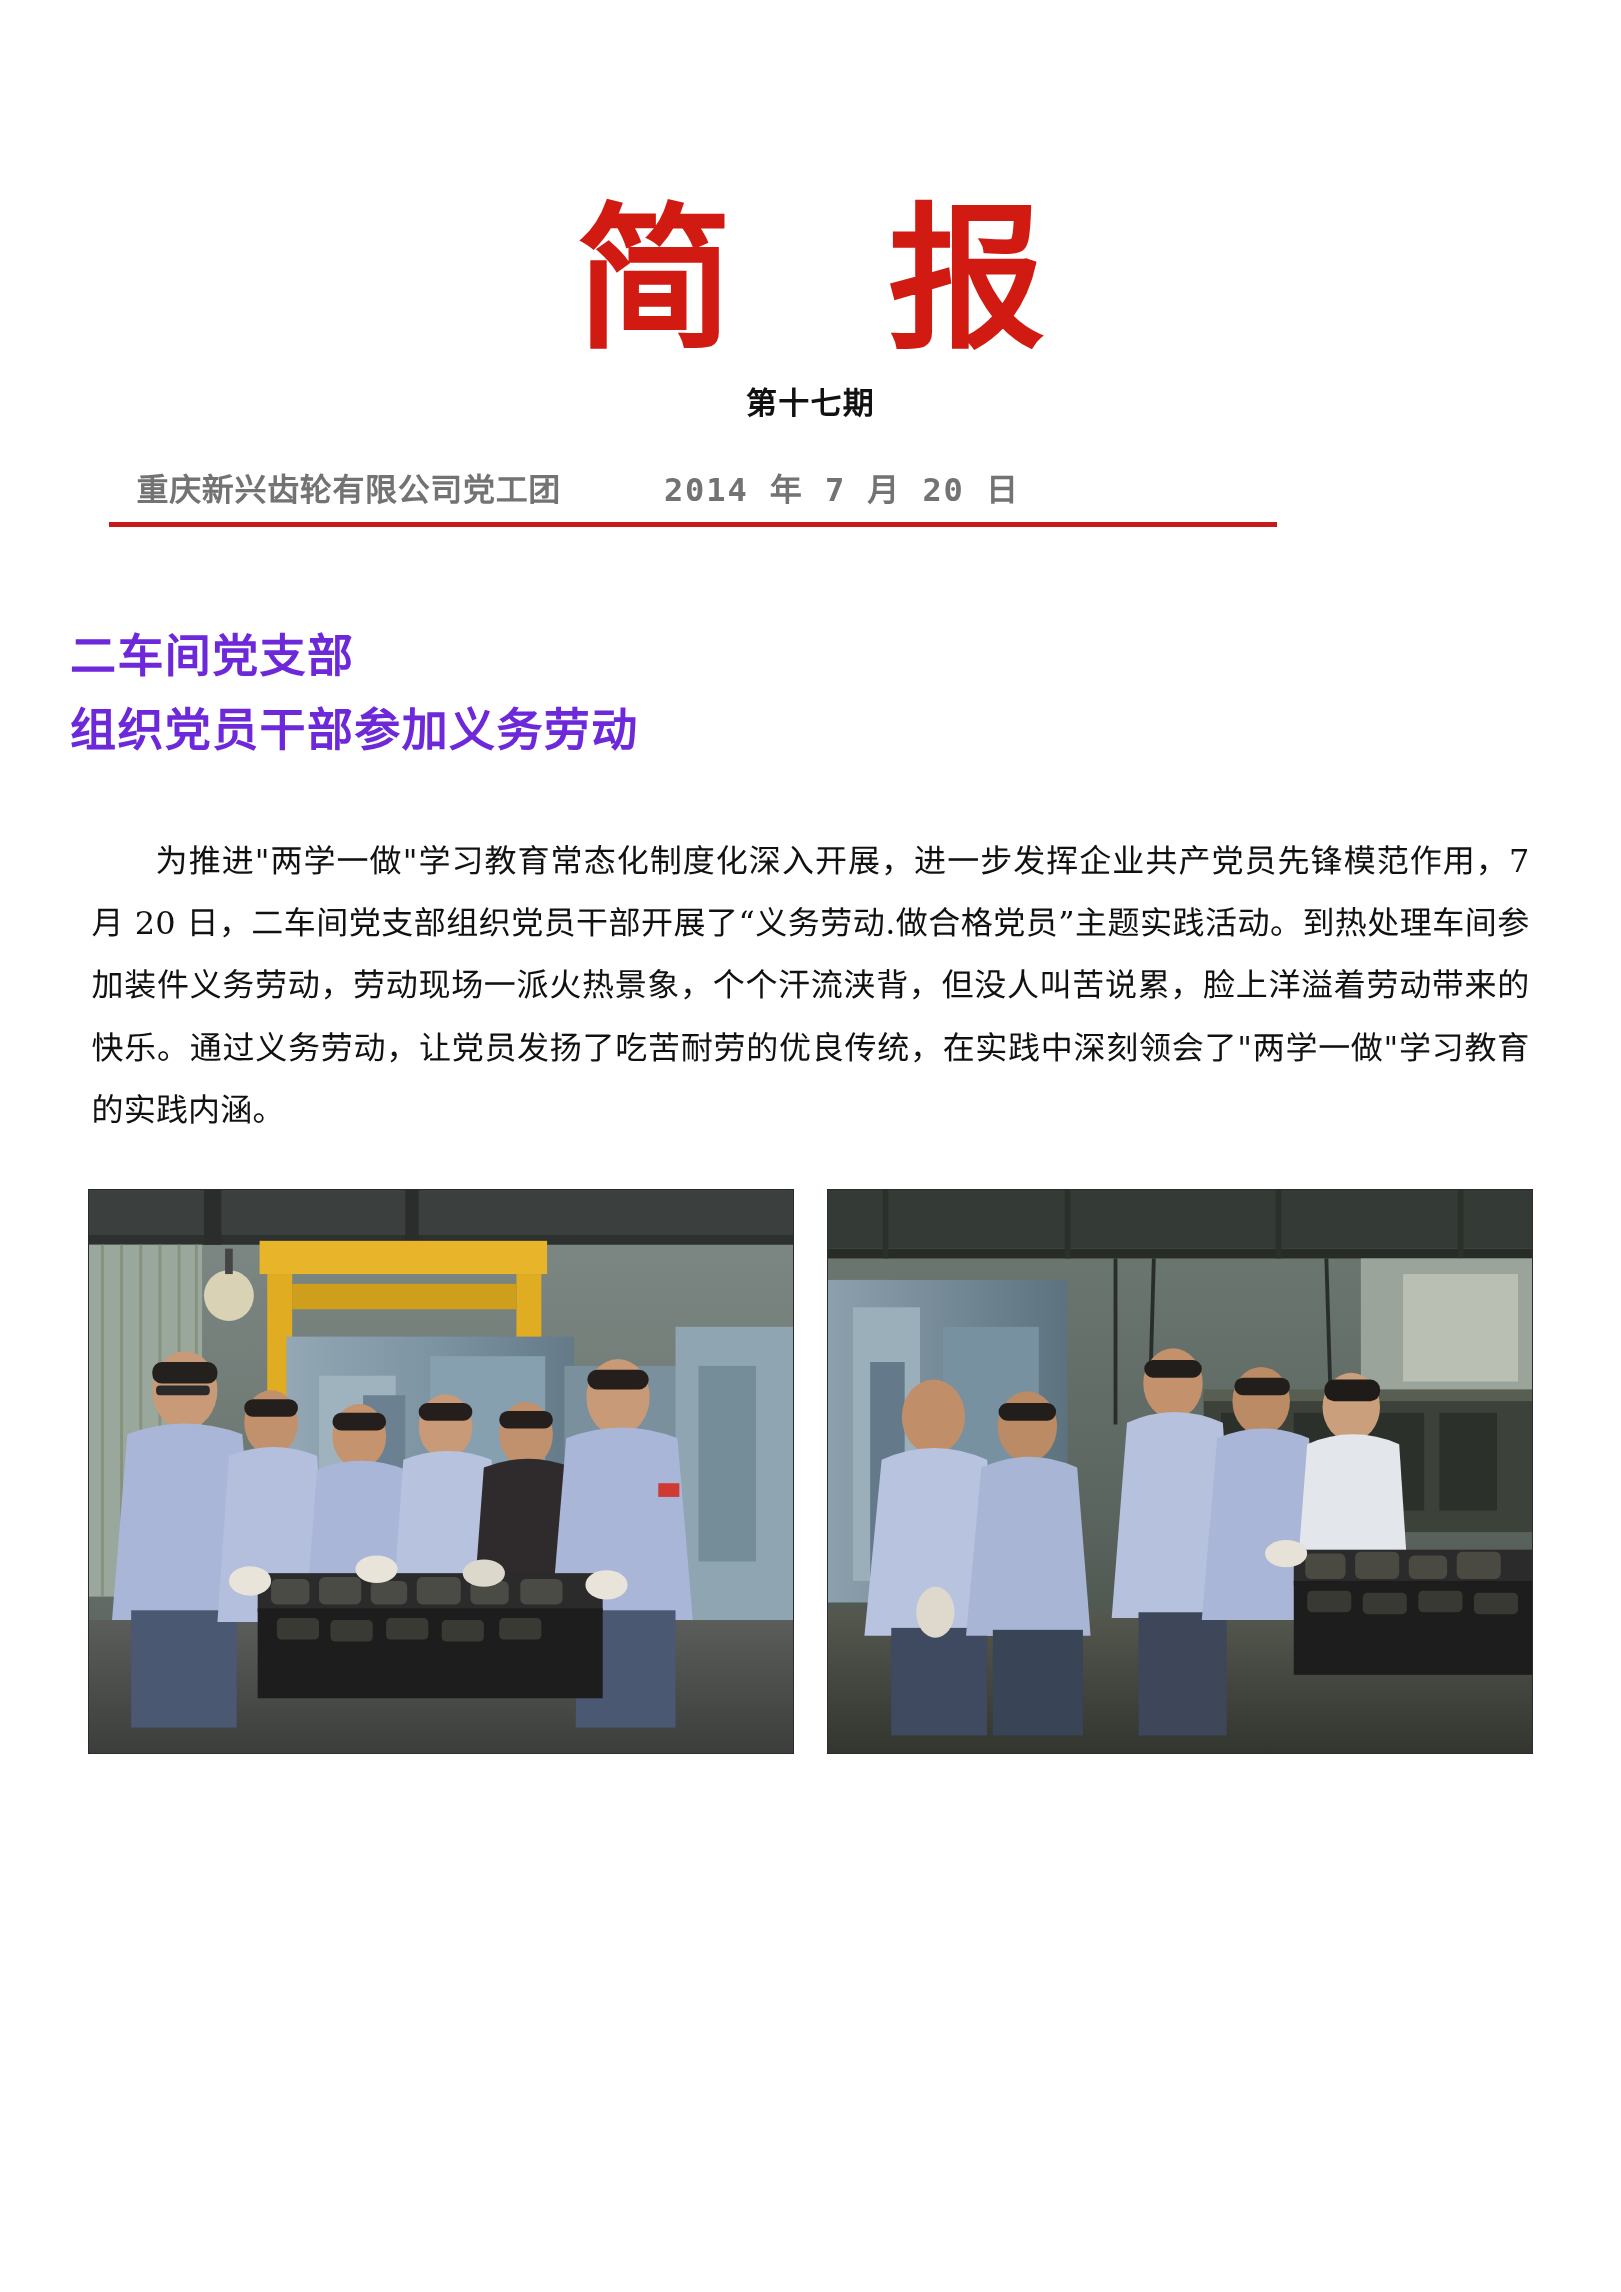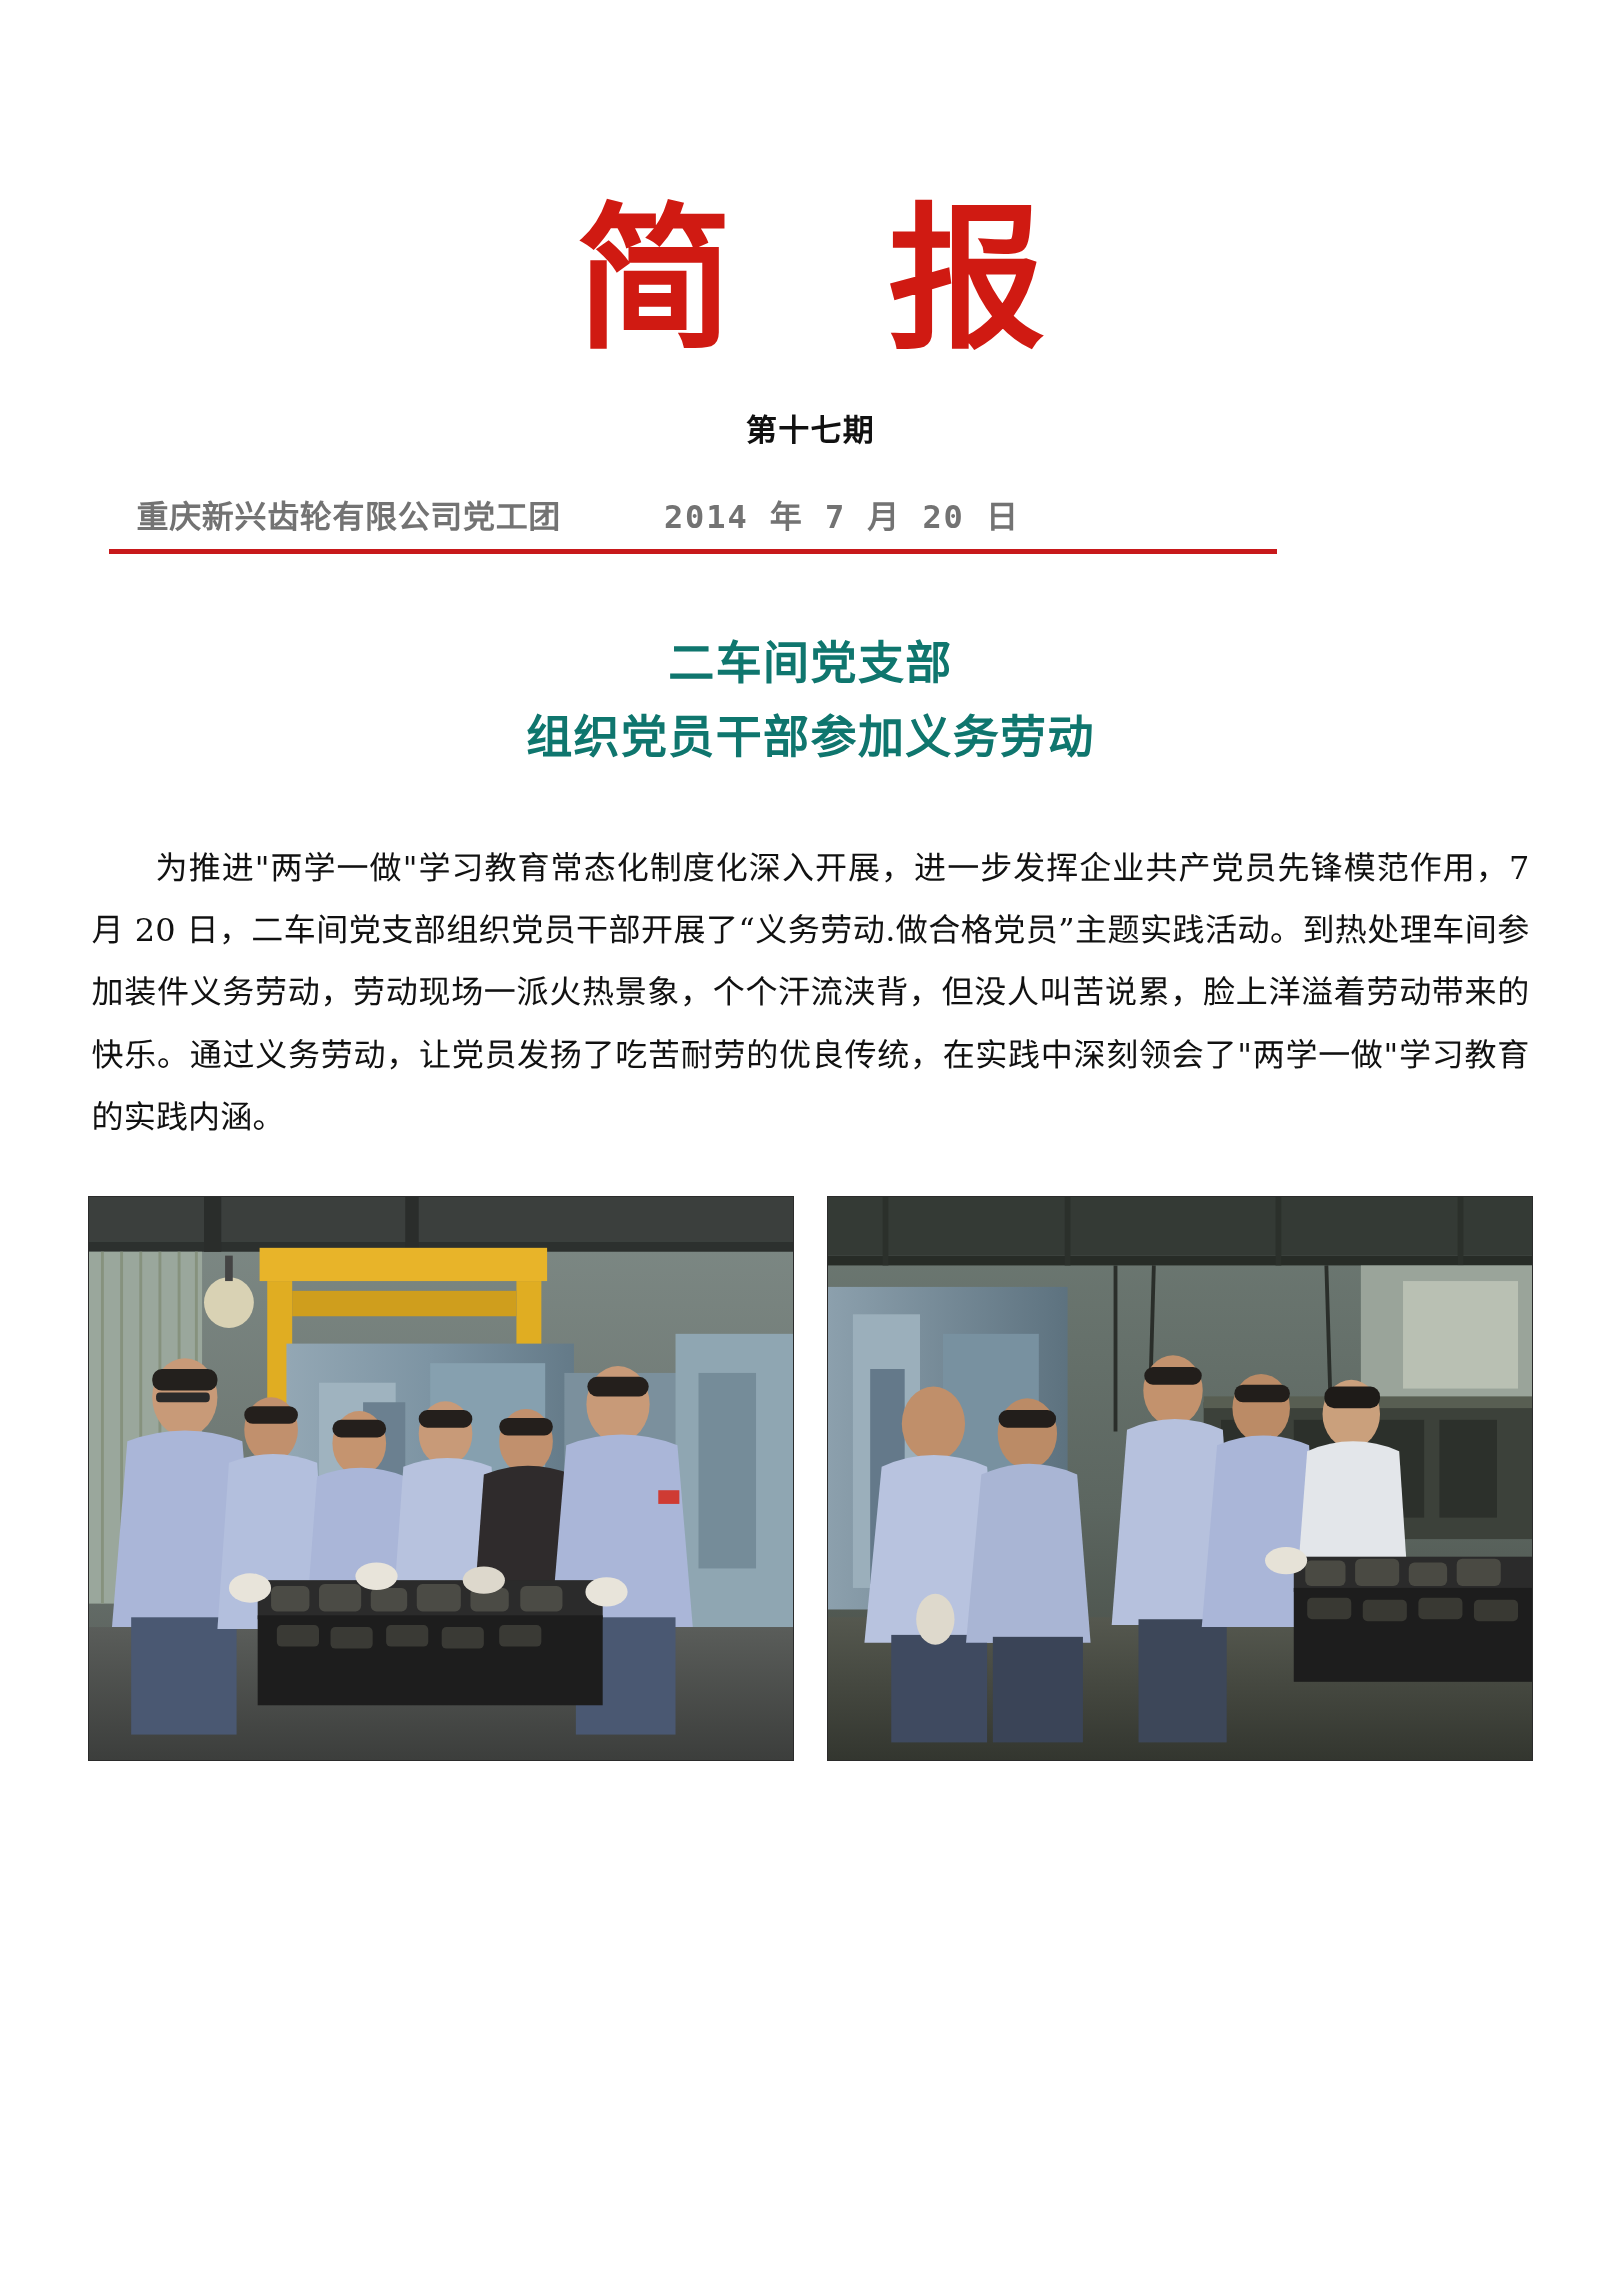--- a/index.html
+++ b/index.html
@@ -33,21 +33,21 @@
     font-family: "DejaVu Serif", "Liberation Serif", serif;
     font-weight: 700;
     font-size: 157px;
     line-height: 1.0;
     letter-spacing: 0.32em;
     text-indent: 0.32em;
     white-space: nowrap;
   }
 
   .issue {
-    margin-top: 47px;
+    margin-top: 20px;
     text-align: center;
     font-family: "DejaVu Sans", "Liberation Sans", sans-serif;
     font-weight: 700;
     font-size: 31px;
     letter-spacing: 0.04em;
     color: #111;
   }
 
   
   .publine-wrap {
@@ -72,25 +72,24 @@
   .rule {
     margin-top: 11.8px;
     height: 4.9px;
     background: #c8191b;
     width: 1168px;
     margin-left: 19.6px;
   }
 
   
   .headline {
-    margin-top: 78px;
-    text-align: center;
+    margin-top: 98px;
     font-family: "DejaVu Sans", "Liberation Sans", sans-serif;
     font-weight: 700;
-    color: #0f766e;
+    color: #6d28d9;
   }
   .headline .l1 {
     font-size: 46px;
     letter-spacing: 0.03em;
     line-height: 1.35;
   }
   .headline .l2 {
     font-size: 46px;
     letter-spacing: 0.03em;
     line-height: 1.35;

